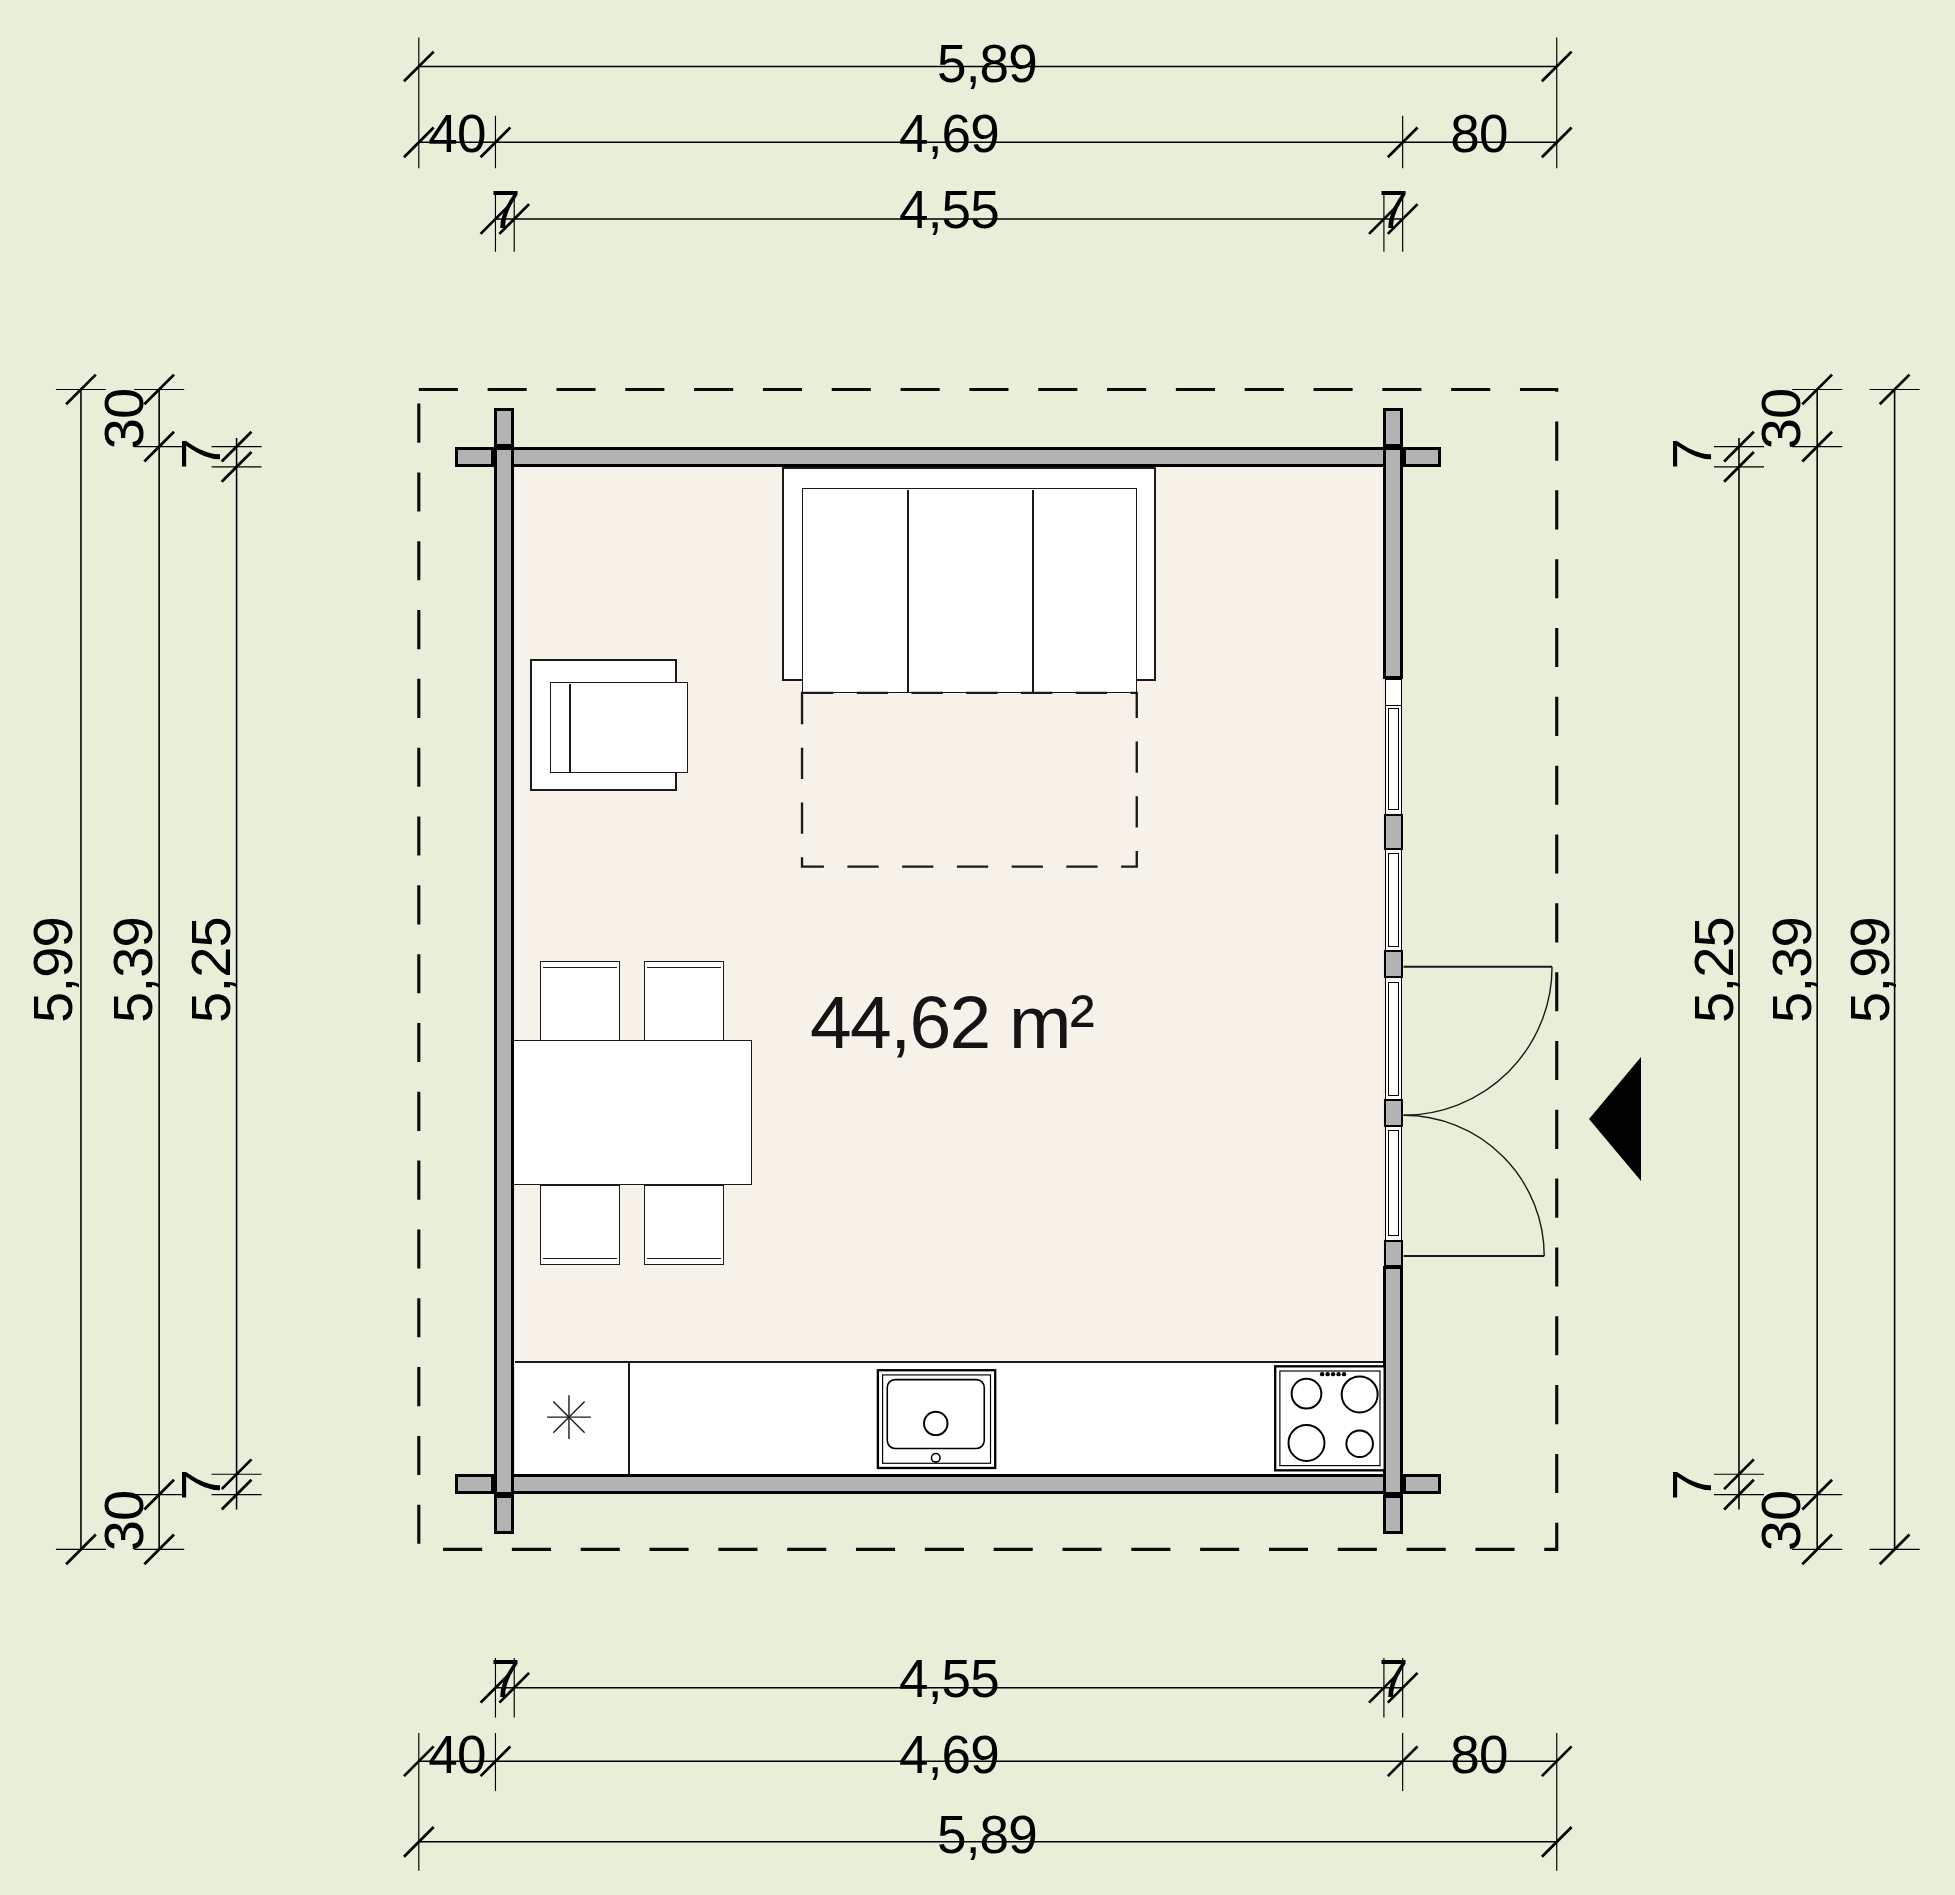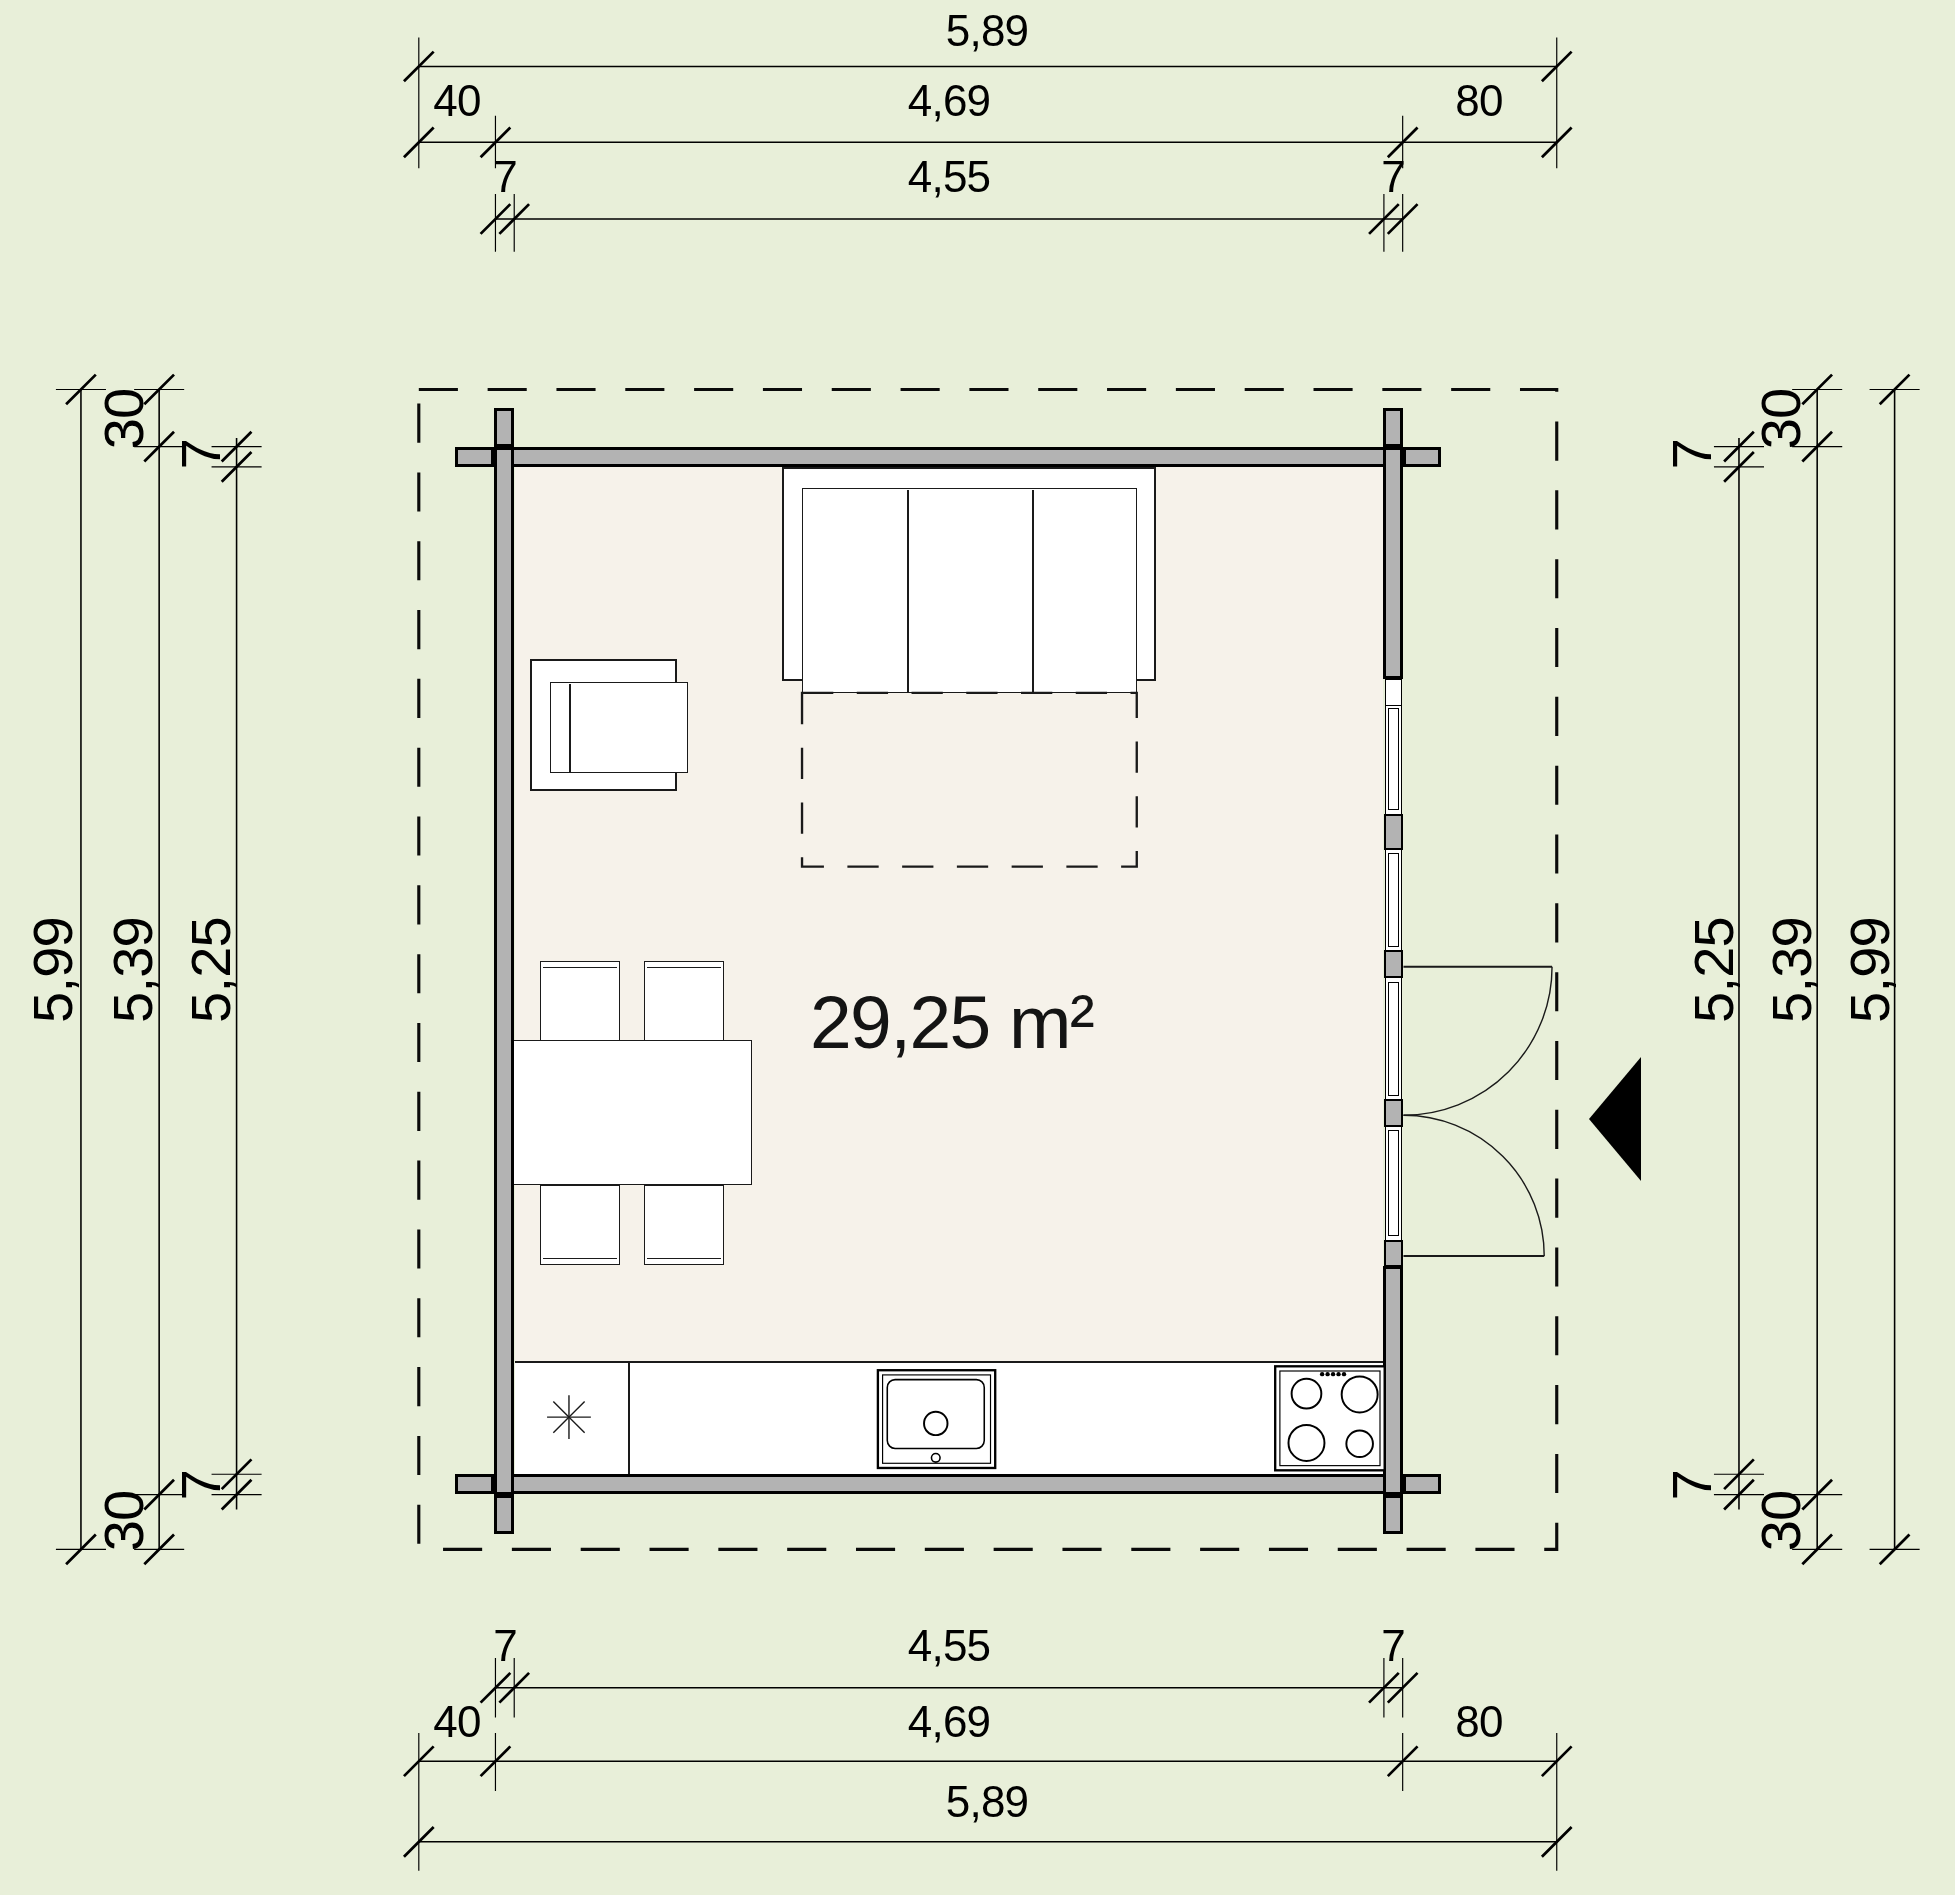--- a/index.html
+++ b/index.html
@@ -5,22 +5,22 @@
 <style>
   html,body{margin:0;padding:0;}
   body{width:1956px;height:1895px;overflow:hidden;background:var(--bg,#e8efd9);
        font-family:"Liberation Sans", sans-serif;}
   #plan{position:relative;width:1956px;height:1895px;background:var(--bg,#e8efd9);}
   .abs{position:absolute;box-sizing:border-box;}
   .floor{background:var(--floor,#f6f2ea);}
   .wall{background:var(--wall,#b3b3b3);border:3.1px solid var(--line,#000);}
   .furn{background:#fff;border:2.3px solid #1a1a1a;}
   .furn-thin{background:#fff;border:1.6px solid #1a1a1a;}
-  .lbl{position:absolute;transform:translateX(-50%);font-size:44px;line-height:1.0;
-       color:var(--line,#000);white-space:nowrap;letter-spacing:-0.8px;}
+  .lbl{position:absolute;transform:translateX(-50%);font-size:53px;line-height:1.0;
+       color:var(--line,#000);white-space:nowrap;letter-spacing:-0.8px;margin-top:28px;}
   .vlbl{position:absolute;font-size:56px;line-height:1.0;color:var(--line,#000);
         white-space:nowrap;letter-spacing:-0.8px;transform:translate(-50%,-50%) rotate(-90deg);}
   .room-name{position:absolute;font-size:81px;color:#141414;white-space:nowrap;letter-spacing:-1.6px;}
   .room-area{position:absolute;font-size:75px;color:#141414;white-space:nowrap;letter-spacing:-1.6px;}
   svg{position:absolute;left:0;top:0;pointer-events:none;}
   .post{background:var(--wall,#b3b3b3);border:2.3px solid #000;}
   .glass{background:#fff;border:1.6px solid #000;}
 </style>
 </head>
 <body>
@@ -124,21 +124,21 @@
         <circle cx="1711" cy="1757" r="2.8"></circle>
           <circle cx="1718" cy="1757" r="2.8"></circle>
       </g>
     </g>
 
     <path id="dimlines" d="M535 85 H1990 M535 182 H1990 M633 280 H1793 M633 2158 H1793 M535 2252 H1990 M535 2355 H1990 M103 498 V1981  M203 498 V1981  M302 560 V1930  M2223 560 V1930  M2323 498 V1981  M2422 498 V1981" stroke="#000" stroke-width="2" fill="none"></path>
     <path id="witness" d="M535 48 V215 M633 148 V215 M1793 148 V215 M1990 48 V215 M633 248 V322 M657 248 V322 M1769 248 V322 M1793 248 V322 M633 2120 V2196 M657 2120 V2196 M1769 2120 V2196 M1793 2120 V2196 M535 2216 V2392 M633 2216 V2290 M1793 2216 V2290 M1990 2216 V2392 M71 498 H135  M71 1981 H135  M171 498 H235  M171 571 H235  M171 1911 H235  M171 1981 H235  M270 571 H334  M270 597 H334  M270 1885 H334  M270 1911 H334  M2191 571 H2255  M2191 597 H2255  M2191 1885 H2255  M2191 1911 H2255  M2291 498 H2355  M2291 571 H2355  M2291 1911 H2355  M2291 1981 H2355  M2390 498 H2454  M2390 1981 H2454" stroke="#000" stroke-width="1.5" fill="none"></path>
     <path id="ticks" d="M516 104 L554 66 M1971 104 L2009 66 M516 201 L554 163 M614 201 L652 163 M1774 201 L1812 163 M1971 201 L2009 163 M614 299 L652 261 M638 299 L676 261 M1750 299 L1788 261 M1774 299 L1812 261 M614 2177 L652 2139 M638 2177 L676 2139 M1750 2177 L1788 2139 M1774 2177 L1812 2139 M516 2271 L554 2233 M614 2271 L652 2233 M1774 2271 L1812 2233 M1971 2271 L2009 2233 M516 2374 L554 2336 M1971 2374 L2009 2336 M84 517 L122 479 M84 2000 L122 1962 M184 517 L222 479 M184 590 L222 552 M184 1930 L222 1892 M184 2000 L222 1962 M283 590 L321 552 M283 616 L321 578 M283 1904 L321 1866 M283 1930 L321 1892 M2204 590 L2242 552 M2204 616 L2242 578 M2204 1904 L2242 1866 M2204 1930 L2242 1892 M2304 517 L2342 479 M2304 590 L2342 552 M2304 1930 L2342 1892 M2304 2000 L2342 1962 M2403 517 L2441 479 M2403 2000 L2441 1962" stroke="#000" stroke-width="3.5" fill="none"></path>
   </svg>
 
-  <div class="room-area" style="left:810px;top:979px;">29,25 m²</div>
+  <div class="room-area" style="left:810px;top:979px;">44,62 m²</div>
 
   <div class="lbl" style="left:987px;top:8.6px;">5,89</div>
   <div class="lbl" style="left:457px;top:79px;">40</div>
   <div class="lbl" style="left:949px;top:79px;">4,69</div>
   <div class="lbl" style="left:1479px;top:79px;">80</div>
   <div class="lbl" style="left:505px;top:155px;">7</div>
   <div class="lbl" style="left:949px;top:155px;">4,55</div>
   <div class="lbl" style="left:1393px;top:155px;">7</div>
 
   <div class="lbl" style="left:505px;top:1624px;">7</div>

